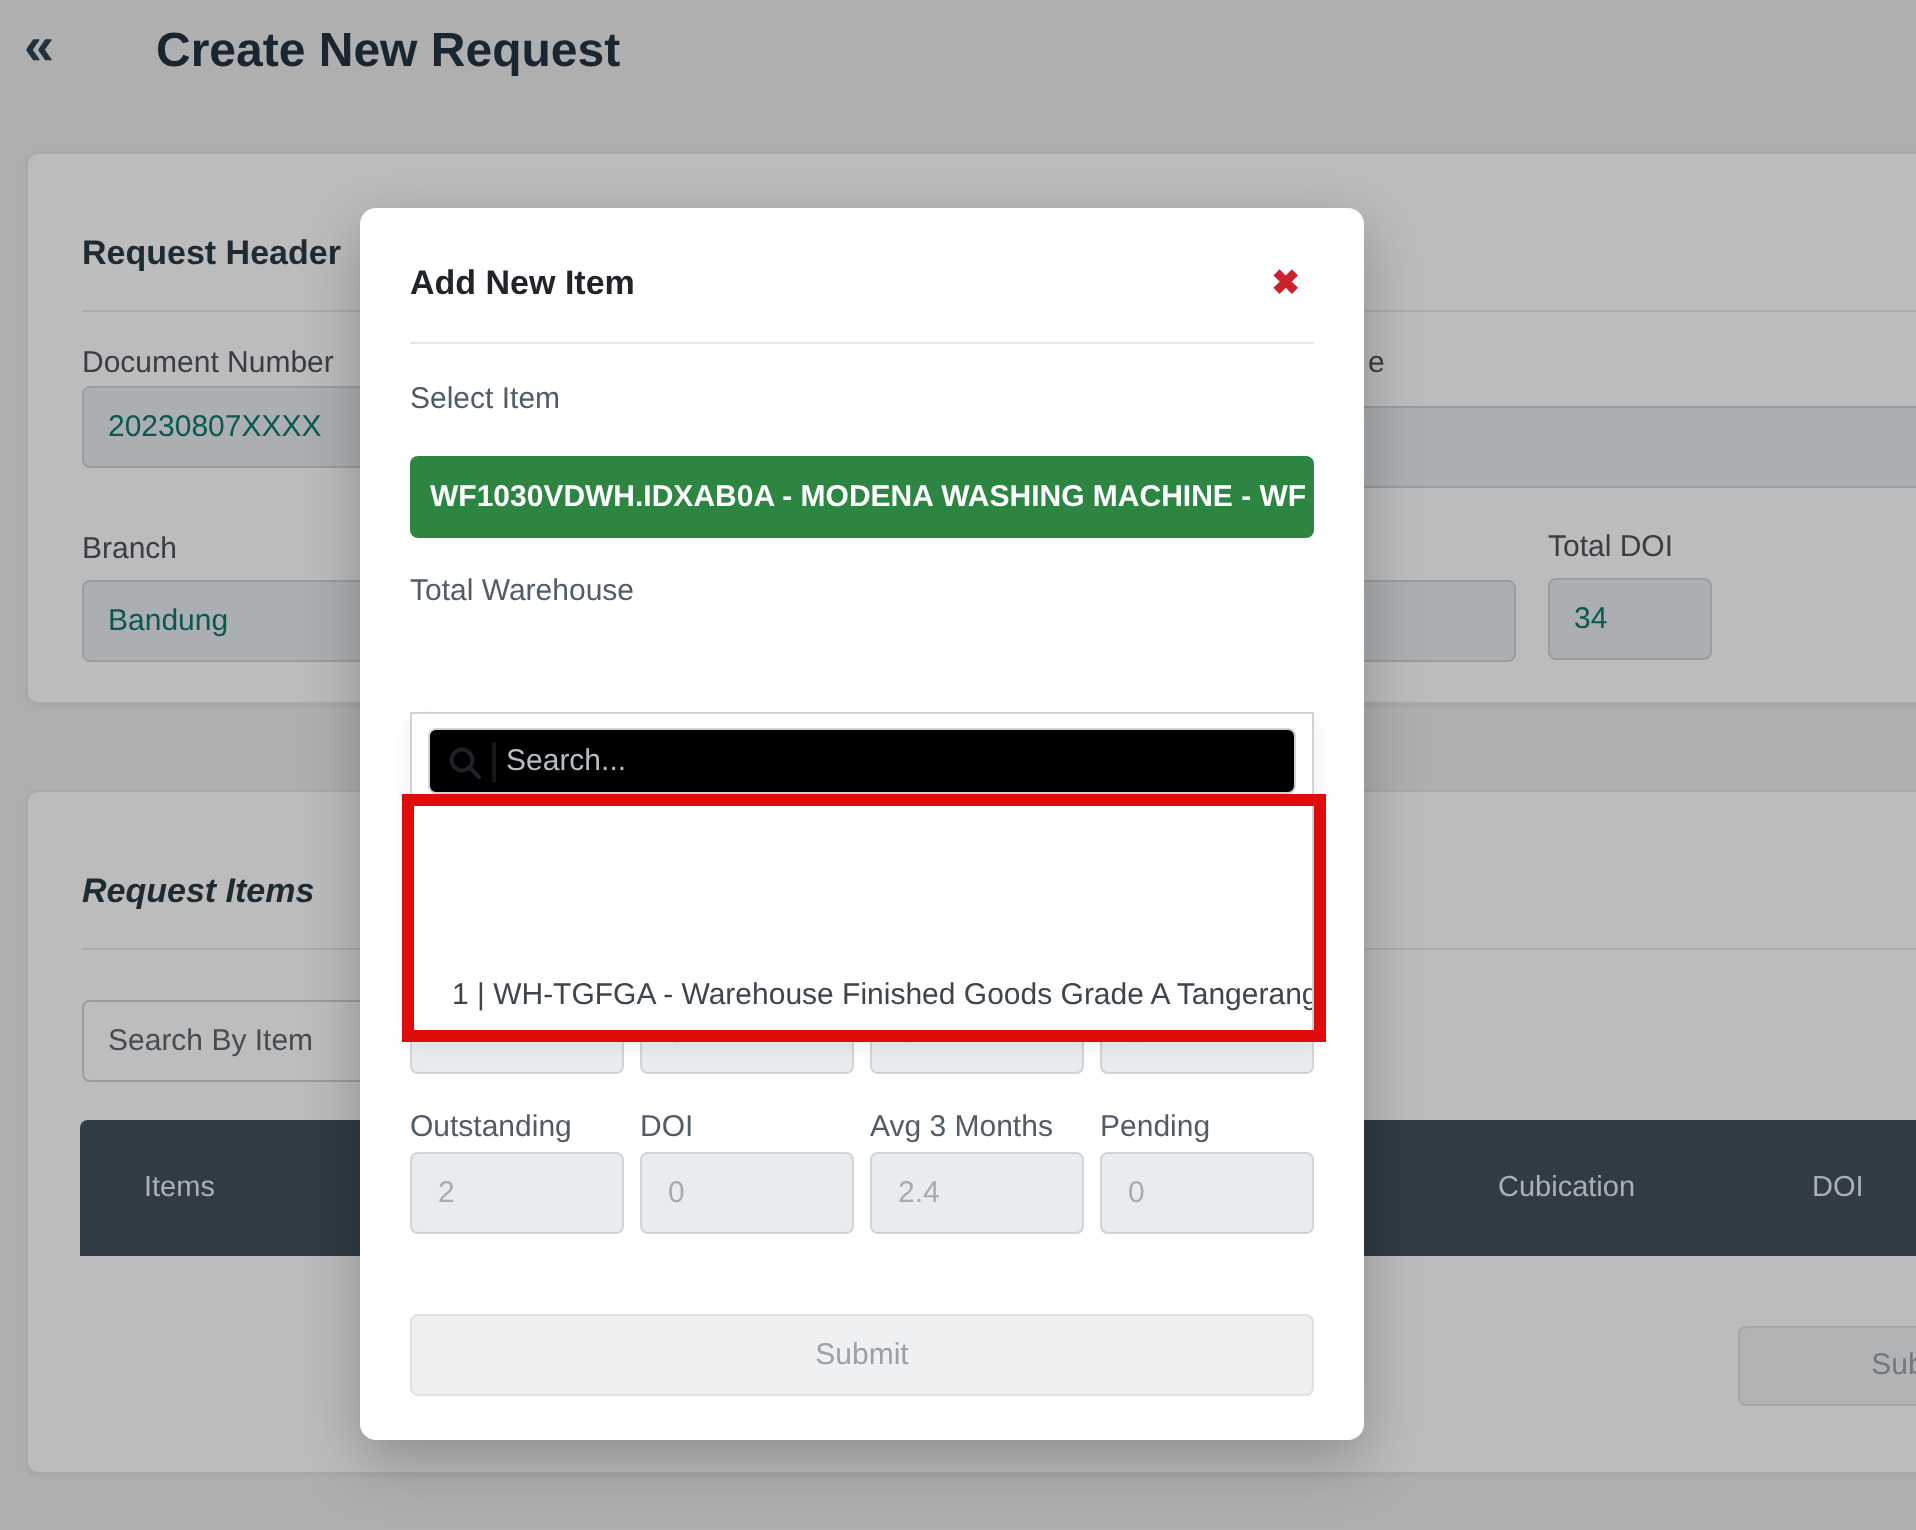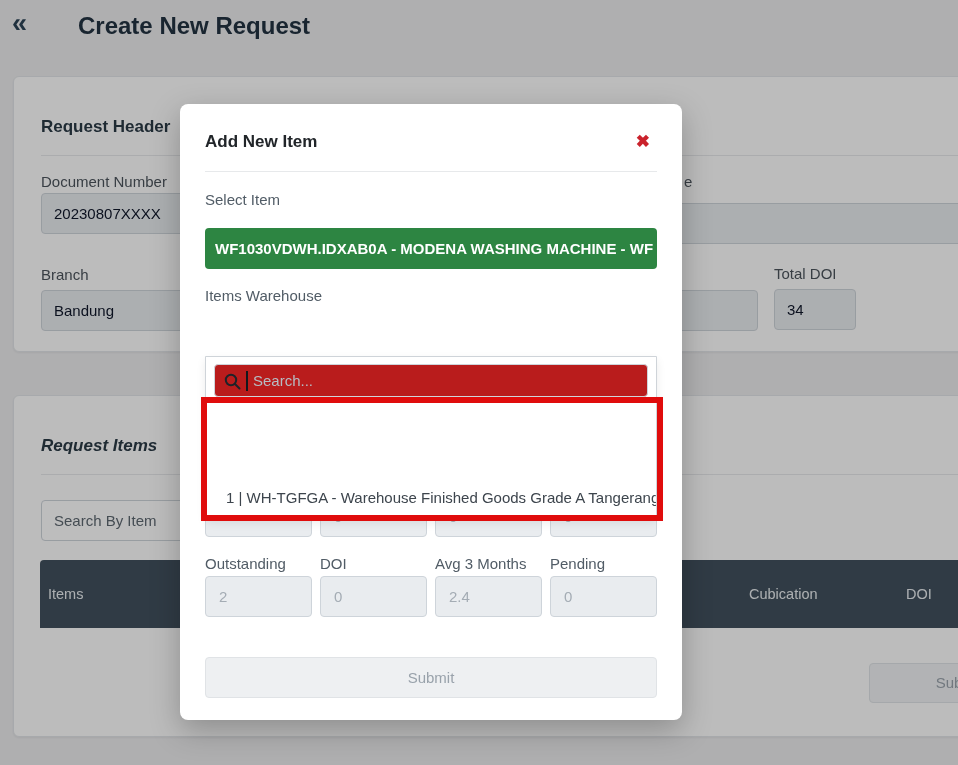--- a/index.html
+++ b/index.html
@@ -17,31 +17,31 @@
   
   .card { position:absolute; left:13px; width:977px; background:#fefefe; border:1px solid #e2e5e8; border-radius:6px; box-shadow:0 1px 2px rgba(0,0,0,0.05); }
   #card-header { top:76px; height:276px; }
   #card-items  { top:395px; height:342px; }
   .section-title { position:absolute; font-size:17px; font-weight:700; color:#2b3a46; }
   .divider { position:absolute; height:1px; background:#e7e9eb; }
 
   .fld-label { position:absolute; font-size:15px; color:#4c545c; }
   .inp {
     position:absolute; height:41px; border:1px solid #ced4da; border-radius:4px;
-    background:#e9ecef; color:#0f172a; font-size:15px; padding:0 12px;
+    background:#e9ecef; color:#0f766e; font-size:15px; padding:0 12px;
     font-family:"Liberation Sans", sans-serif;
   }
   input.inp { outline:none; }
   .inp-white { background:#fff; color:#343a40; }
   .inp-white::placeholder { color:#5e6871; opacity:1; }
 
   
   .thead { position:absolute; left:40px; top:560px; width:960px; height:68px; background:#41505d; border-radius:4px 4px 0 0; }
   .thead span { position:absolute; top:0; height:68px; line-height:68px; color:#e9edf0; font-size:14.5px; }
-  .th-items { left:8px;text-align:center; }
+  .th-items { left:32px;text-align:center; }
   .th-cub { left:709px; }
   .th-doi { left:866px; }
 
   .btn-muted {
     position:absolute; border:1px solid #dfe3e7; border-radius:4px; background:#f0f2f4;
     color:#9aa3ac; font-size:15px; text-align:center; font-family:"Liberation Sans", sans-serif;
   }
   #page-submit { left:869px; top:663px; width:180px; height:40px; line-height:38px; }
 
   
@@ -71,21 +71,21 @@
   .cov { top:393px; width:107px; text-align:left; padding-left:13px; line-height:38px; }
   .c0 { left:25px; } .c1 { left:140px; } .c2 { left:255px; } .c3 { left:370px; }
   .covbox { position:absolute; height:40px; border:1px solid #ced4da; border-radius:4px; background:#e9ecef; color:#a4acb4; font-size:15px; }
 
   
   .dd-panel {
     position:absolute; left:25px; top:252px; width:452px; height:163px;
     background:#fff; border:1px solid #cfd4d9; border-radius:0 0 4px 4px;
     box-shadow:0 4px 10px rgba(0,0,0,0.08);
   }
-  .dd-search { position:absolute; left:8px; top:7px; width:434px; height:33px; border:1px solid #ced4da; border-radius:4px; background:#b91c1c; }
+  .dd-search { position:absolute; left:8px; top:7px; width:434px; height:33px; border:1px solid #ced4da; border-radius:4px; background:#000000; }
   .dd-search svg { position:absolute; left:9px; top:8px; }
   .caret { position:absolute; left:31px; top:6px; width:2px; height:20px; background:#14181c; }
   .dd-search .ph { position:absolute; left:38px; top:7px; font-size:15px; color:#b6bdc4; }
   .opt { position:absolute; left:0; width:450px; height:40px; line-height:40px; padding-left:20px; font-size:15px; color:#3d454d; cursor:pointer; white-space:nowrap; overflow:hidden; }
   .o0 { top:41px; background:#f5f6f8; } .o1 { top:81px; } .o2 { top:121px; }
 
   
   .st-label { top:451px; }
   .s0 { left:25px; } .s1 { left:140px; } .s2 { left:255px; } .s3 { left:370px; }
   .st-inp { top:472px; width:107px; height:41px; line-height:39px; padding-left:13px; }
@@ -140,21 +140,21 @@
   <div class="overlay"></div>
 
   <div class="modal">
     <div class="modal-title">Add New Item</div>
     <span class="modal-close">✖</span>
     <div class="modal-divider"></div>
 
     <div class="m-label" style="left:25px; top:87px;">Select Item</div>
     <div class="btn-item">WF1030VDWH.IDXAB0A - MODENA WASHING MACHINE - WF 1...</div>
 
-    <div class="m-label" style="left:25px; top:183px;">Items Warehouse</div>
+    <div class="m-label" style="left:25px; top:183px;">Total Warehouse</div>
 
 
     <div class="covbox cov c0"></div>
     <div class="covbox cov c1">0</div>
     <div class="covbox cov c2">0</div>
     <div class="covbox cov c3">0</div>
 
     <div class="dd-panel">
       <div class="dd-search">
         <svg width="17" height="17" viewBox="0 0 17 17">

